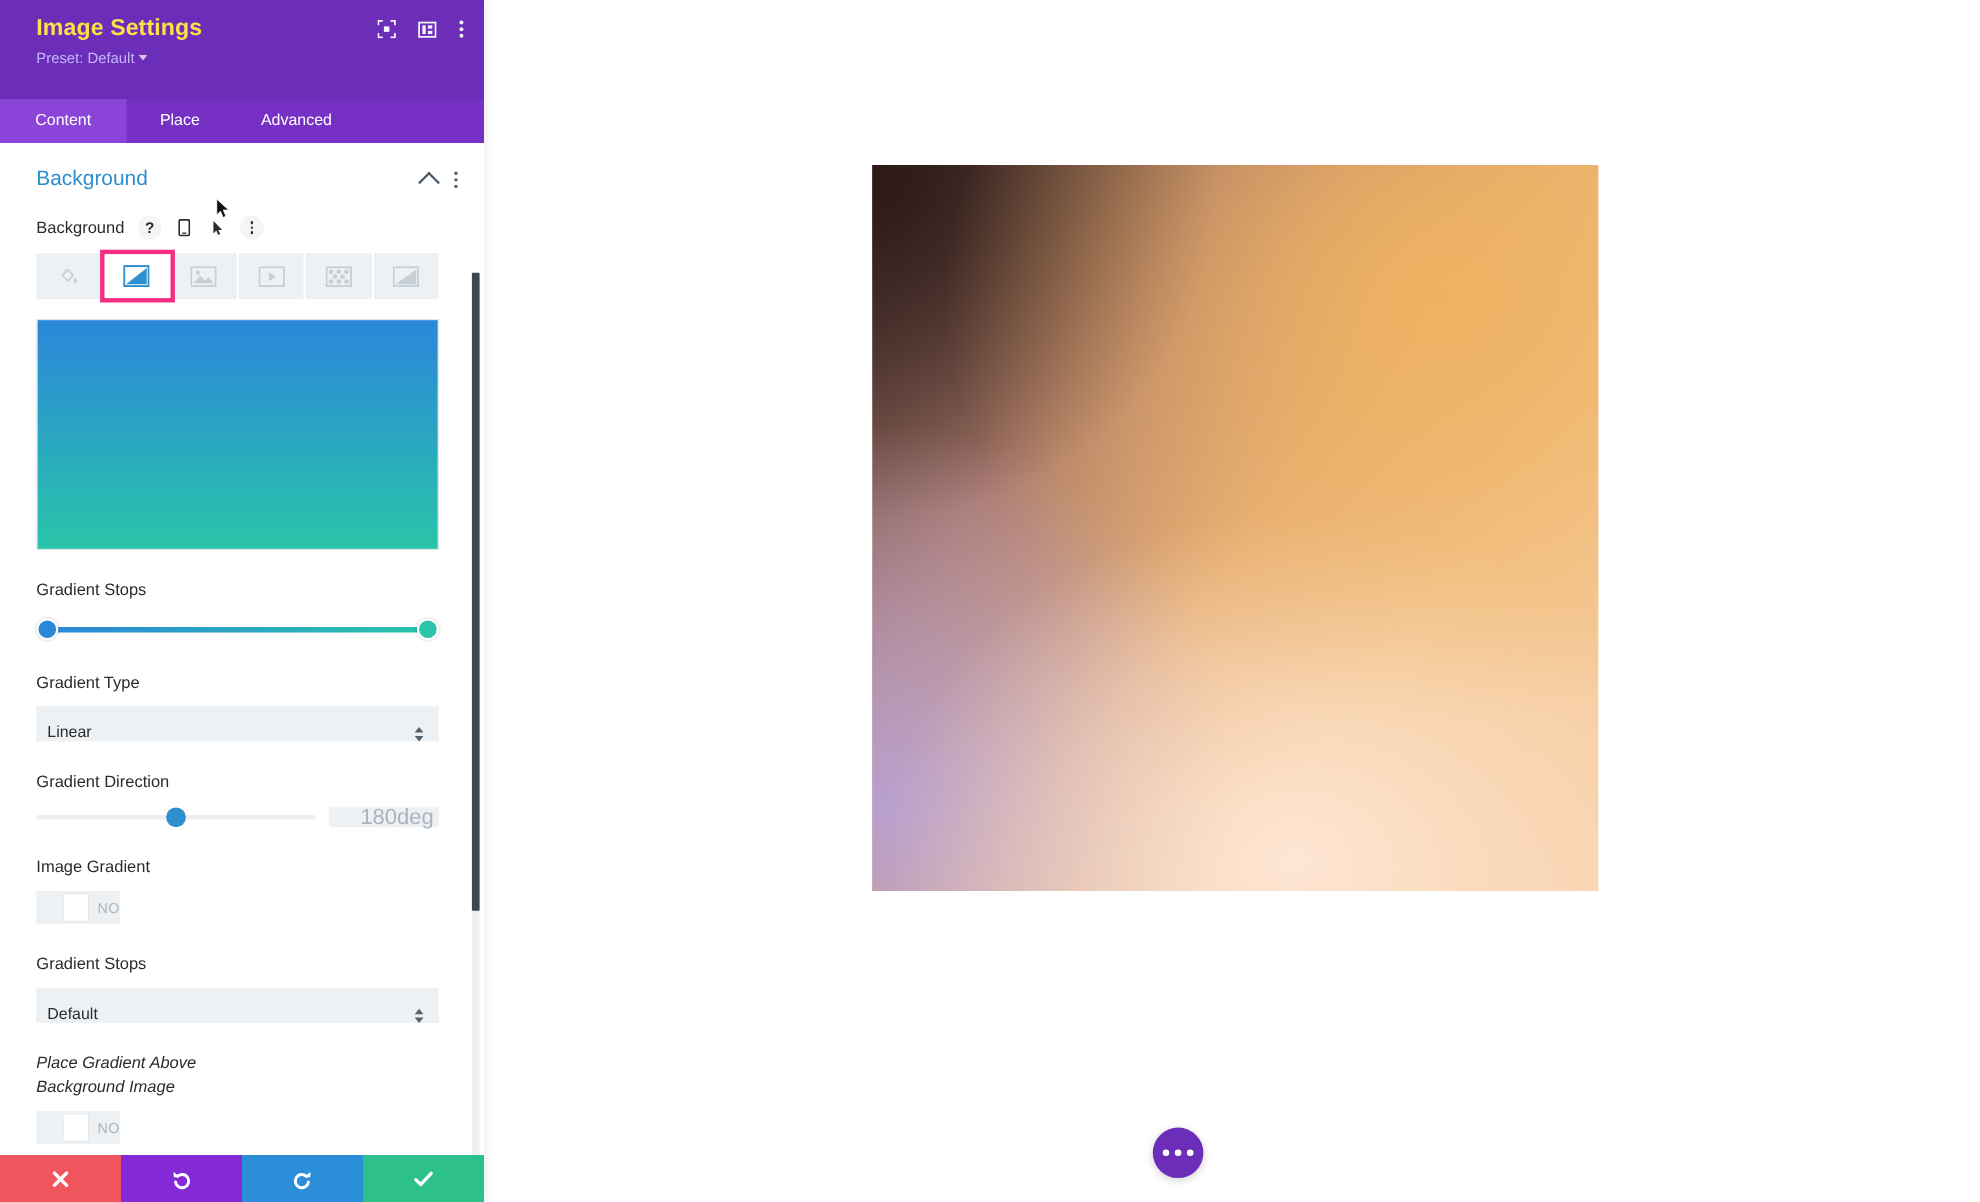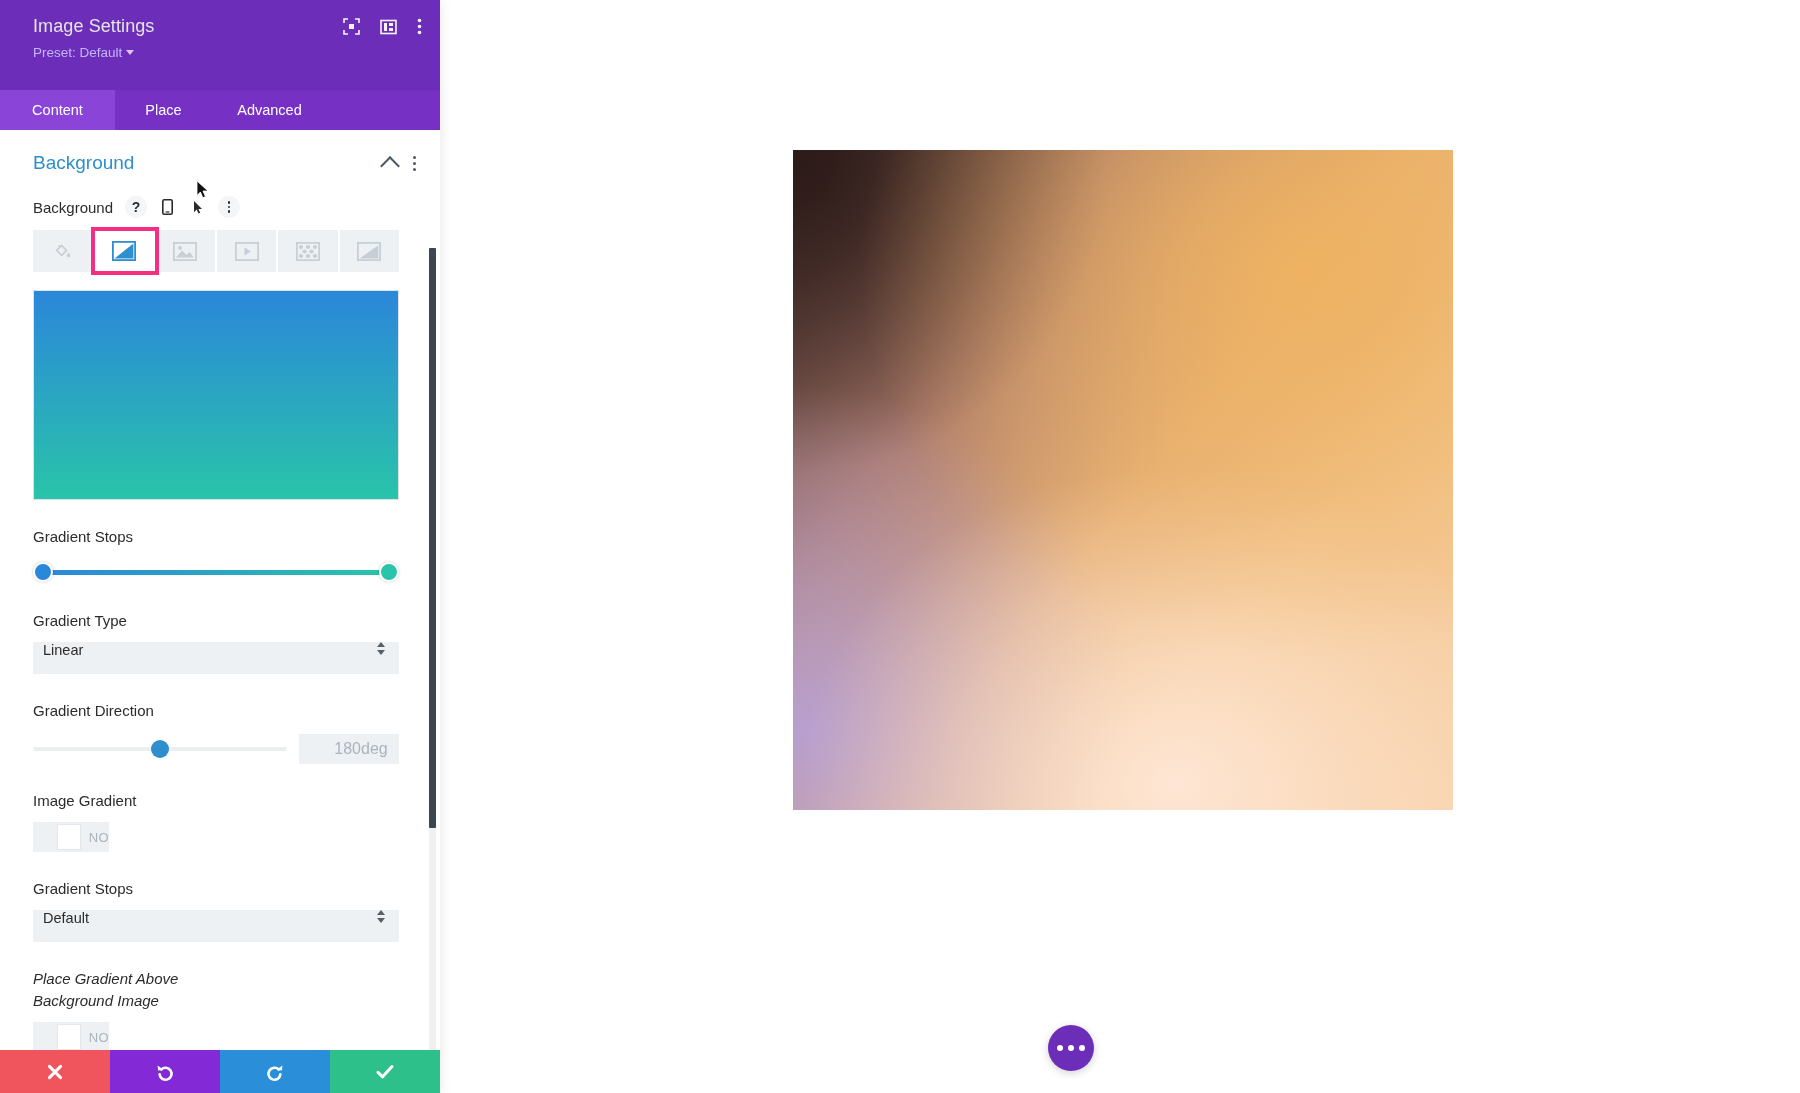--- a/index.html
+++ b/index.html
@@ -53,23 +53,23 @@
   }
 
   
   .panel-header {
     background: #6c2eb9;
     padding: 12px 20px 10px 33px;
     position: relative;
     height: 90px;
   }
   .panel-title {
-    color: #e5e5e5;
-    font-size: 18px;
-    font-weight: normal;
+    color: #fde047;
+    font-size: 21px;
+    font-weight: bold;
     letter-spacing: 0.1px;
     line-height: 28px;
   }
   .panel-preset {
     color: #c4b5fd;
     font-size: 13.5px;
     margin-top: 4px;
     line-height: 18px;
     display: inline-block;
     cursor: pointer;
@@ -215,21 +215,21 @@
     border: 2px solid #ffffff;
     box-shadow: 0 0 3px rgba(0,0,0,0.22);
     cursor: pointer;
   }
 
   
   .select {
     margin: 10px 33px 0 33px;
     width: 366px; height: 32px;
     background: #eef1f4;
-    display: flex; align-items: flex-start;
+    display: flex; align-items: flex-end;
     padding: 0 10px;
     position: relative;
     cursor: pointer;
   }
   .select span { font-size: 14.5px; color: #2b2b2b; flex: 1; }
   .updown { display:flex; flex-direction: column; gap: 3px; margin-right: 4px; }
   .updown .up {
     width:0;height:0;border-left:4px solid transparent;border-right:4px solid transparent;
     border-bottom:5px solid #55606b;
   }
@@ -254,24 +254,24 @@
     position:absolute; left:0; top:7px; width: 100%; height: 4px;
     background: #eceff2; border-radius: 2px;
   }
   .range-thumb {
     position: absolute; top: 0;
     width: 18px; height: 18px; border-radius: 50%;
     background: #2e8ece;
     cursor: pointer;
   }
   .range-value {
-    width: 100px; height: 30px;
+    width: 100px; height: 18px;
     background: #eef1f4;
     display: flex; align-items: center; justify-content: center;
-    font-size: 16px;
+    font-size: 20px;
     color: #a9b4bf;
     cursor: text;
     padding-left: 24px;
   }
 
   
   .toggle-wrap {
     margin: 10px 33px 0 33px;
     width: 76px; height: 30px;
     background: #eef1f4;

